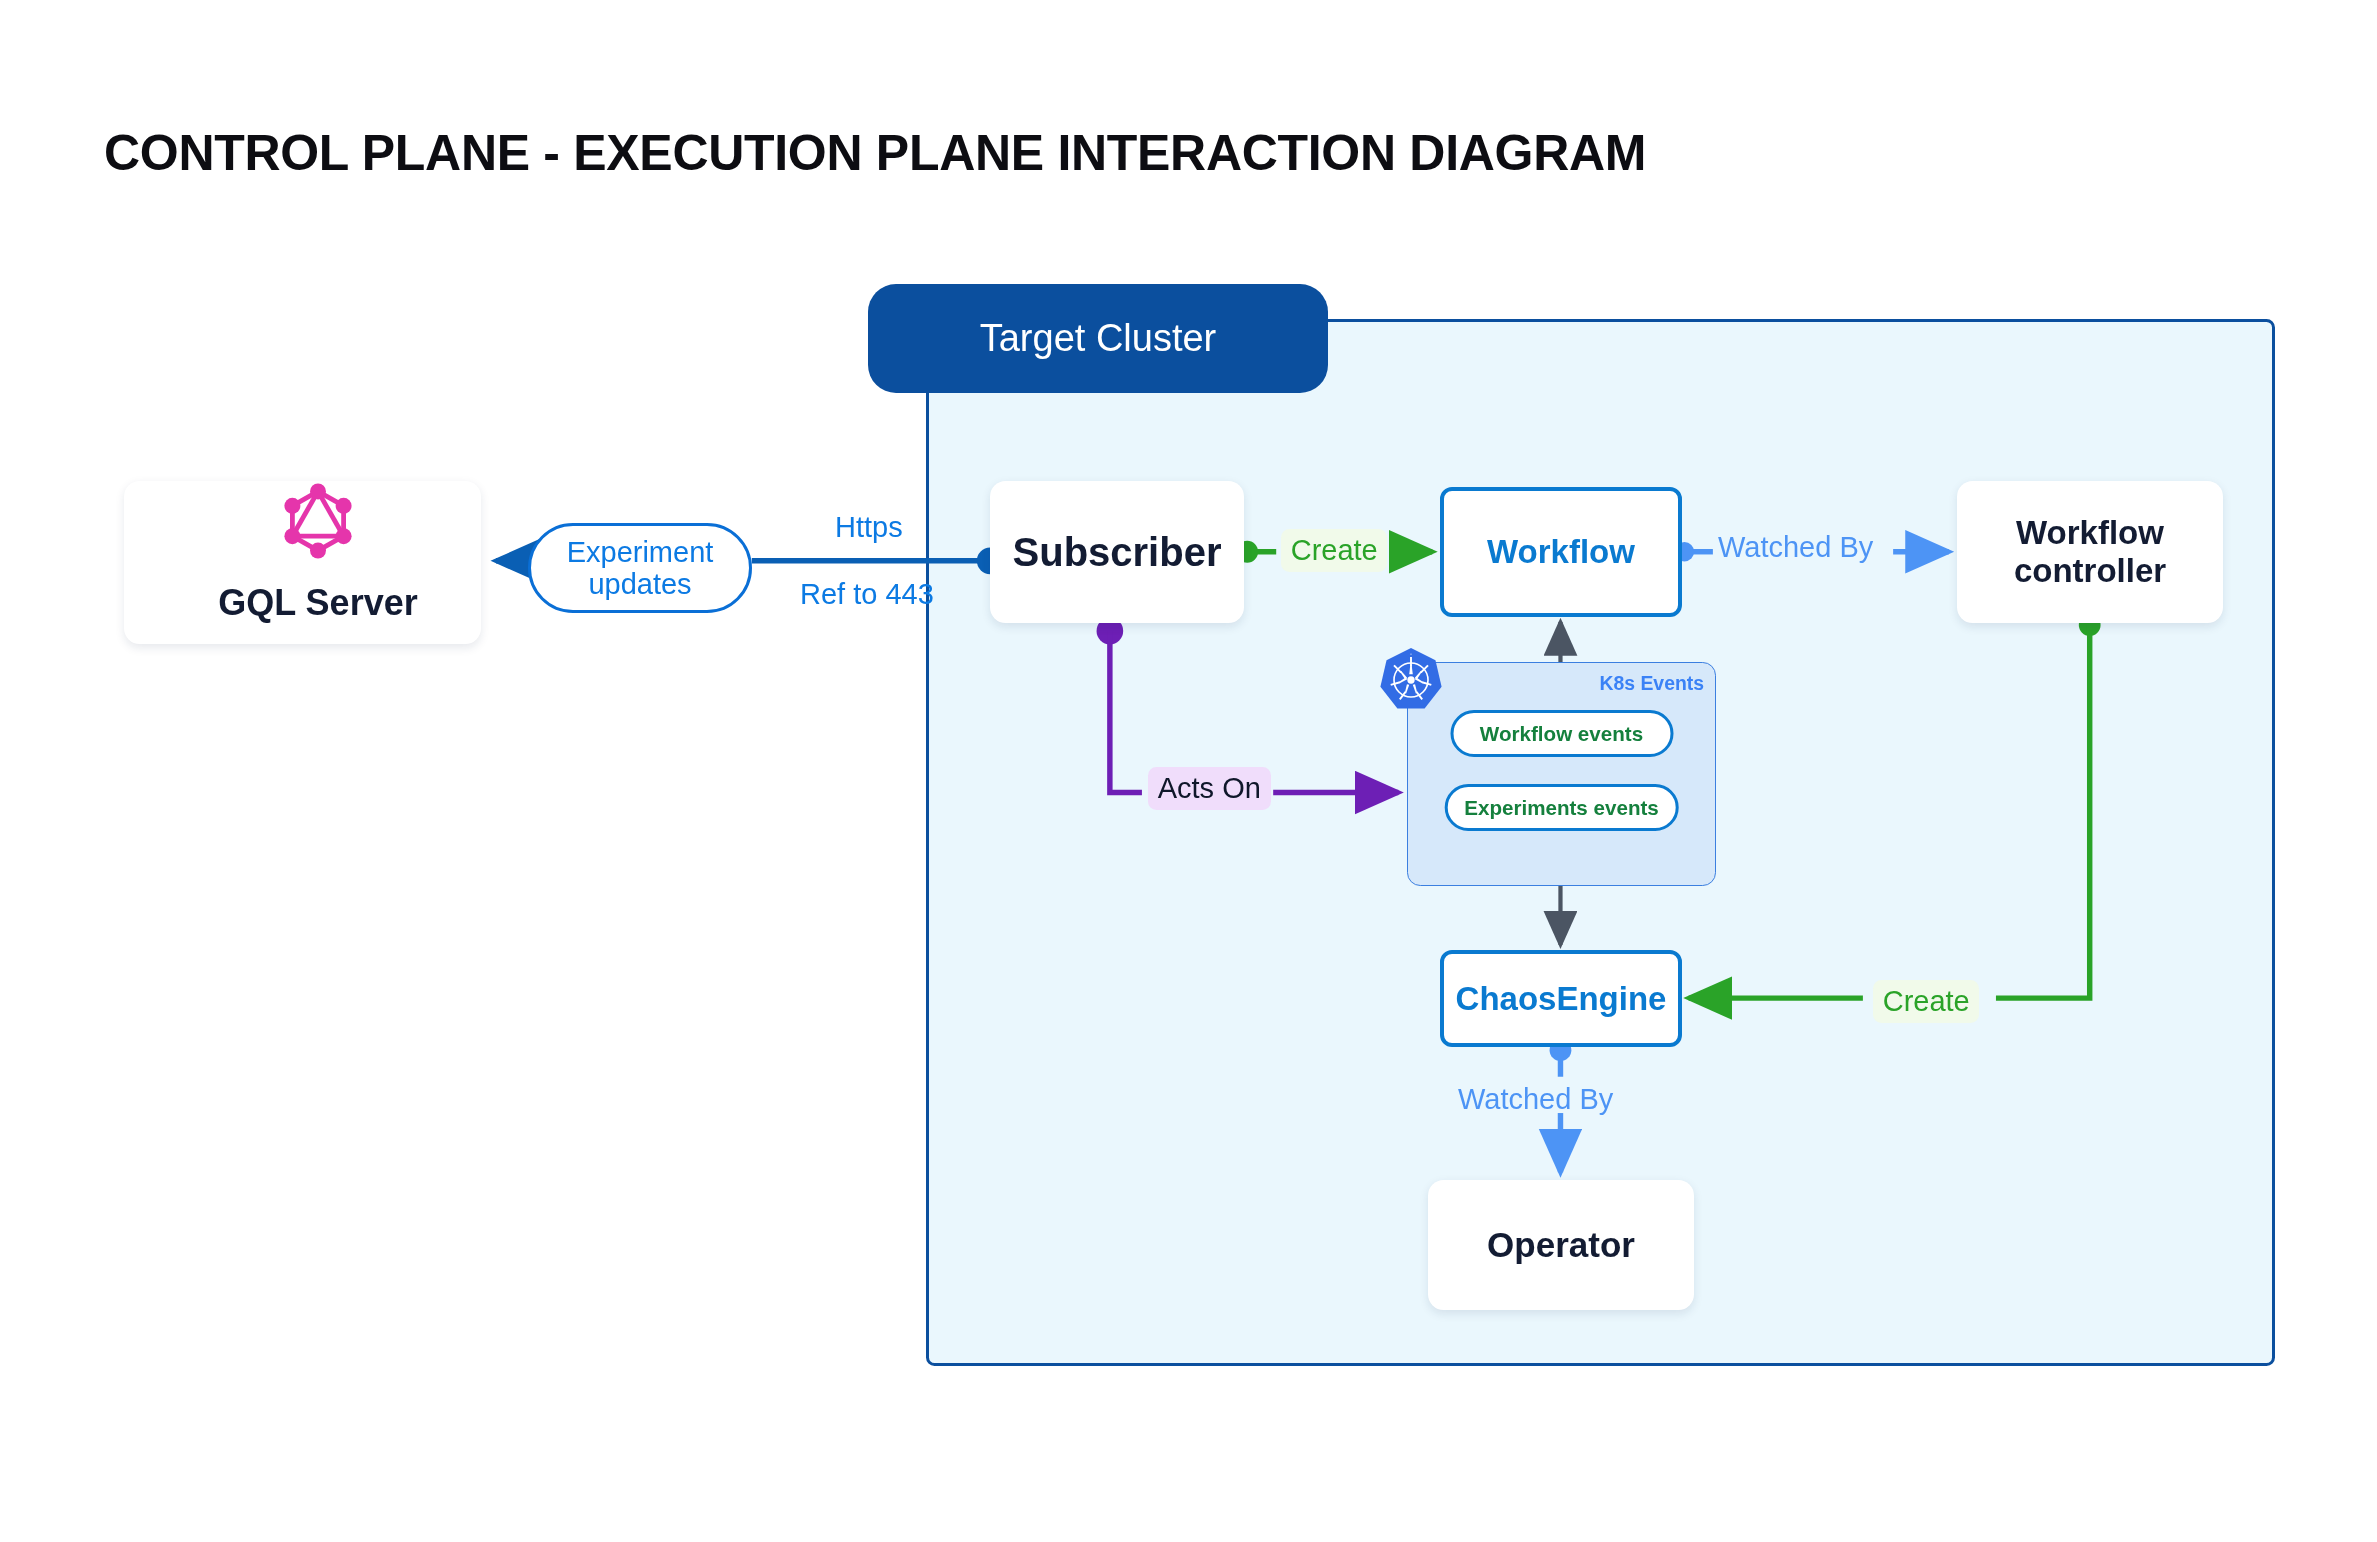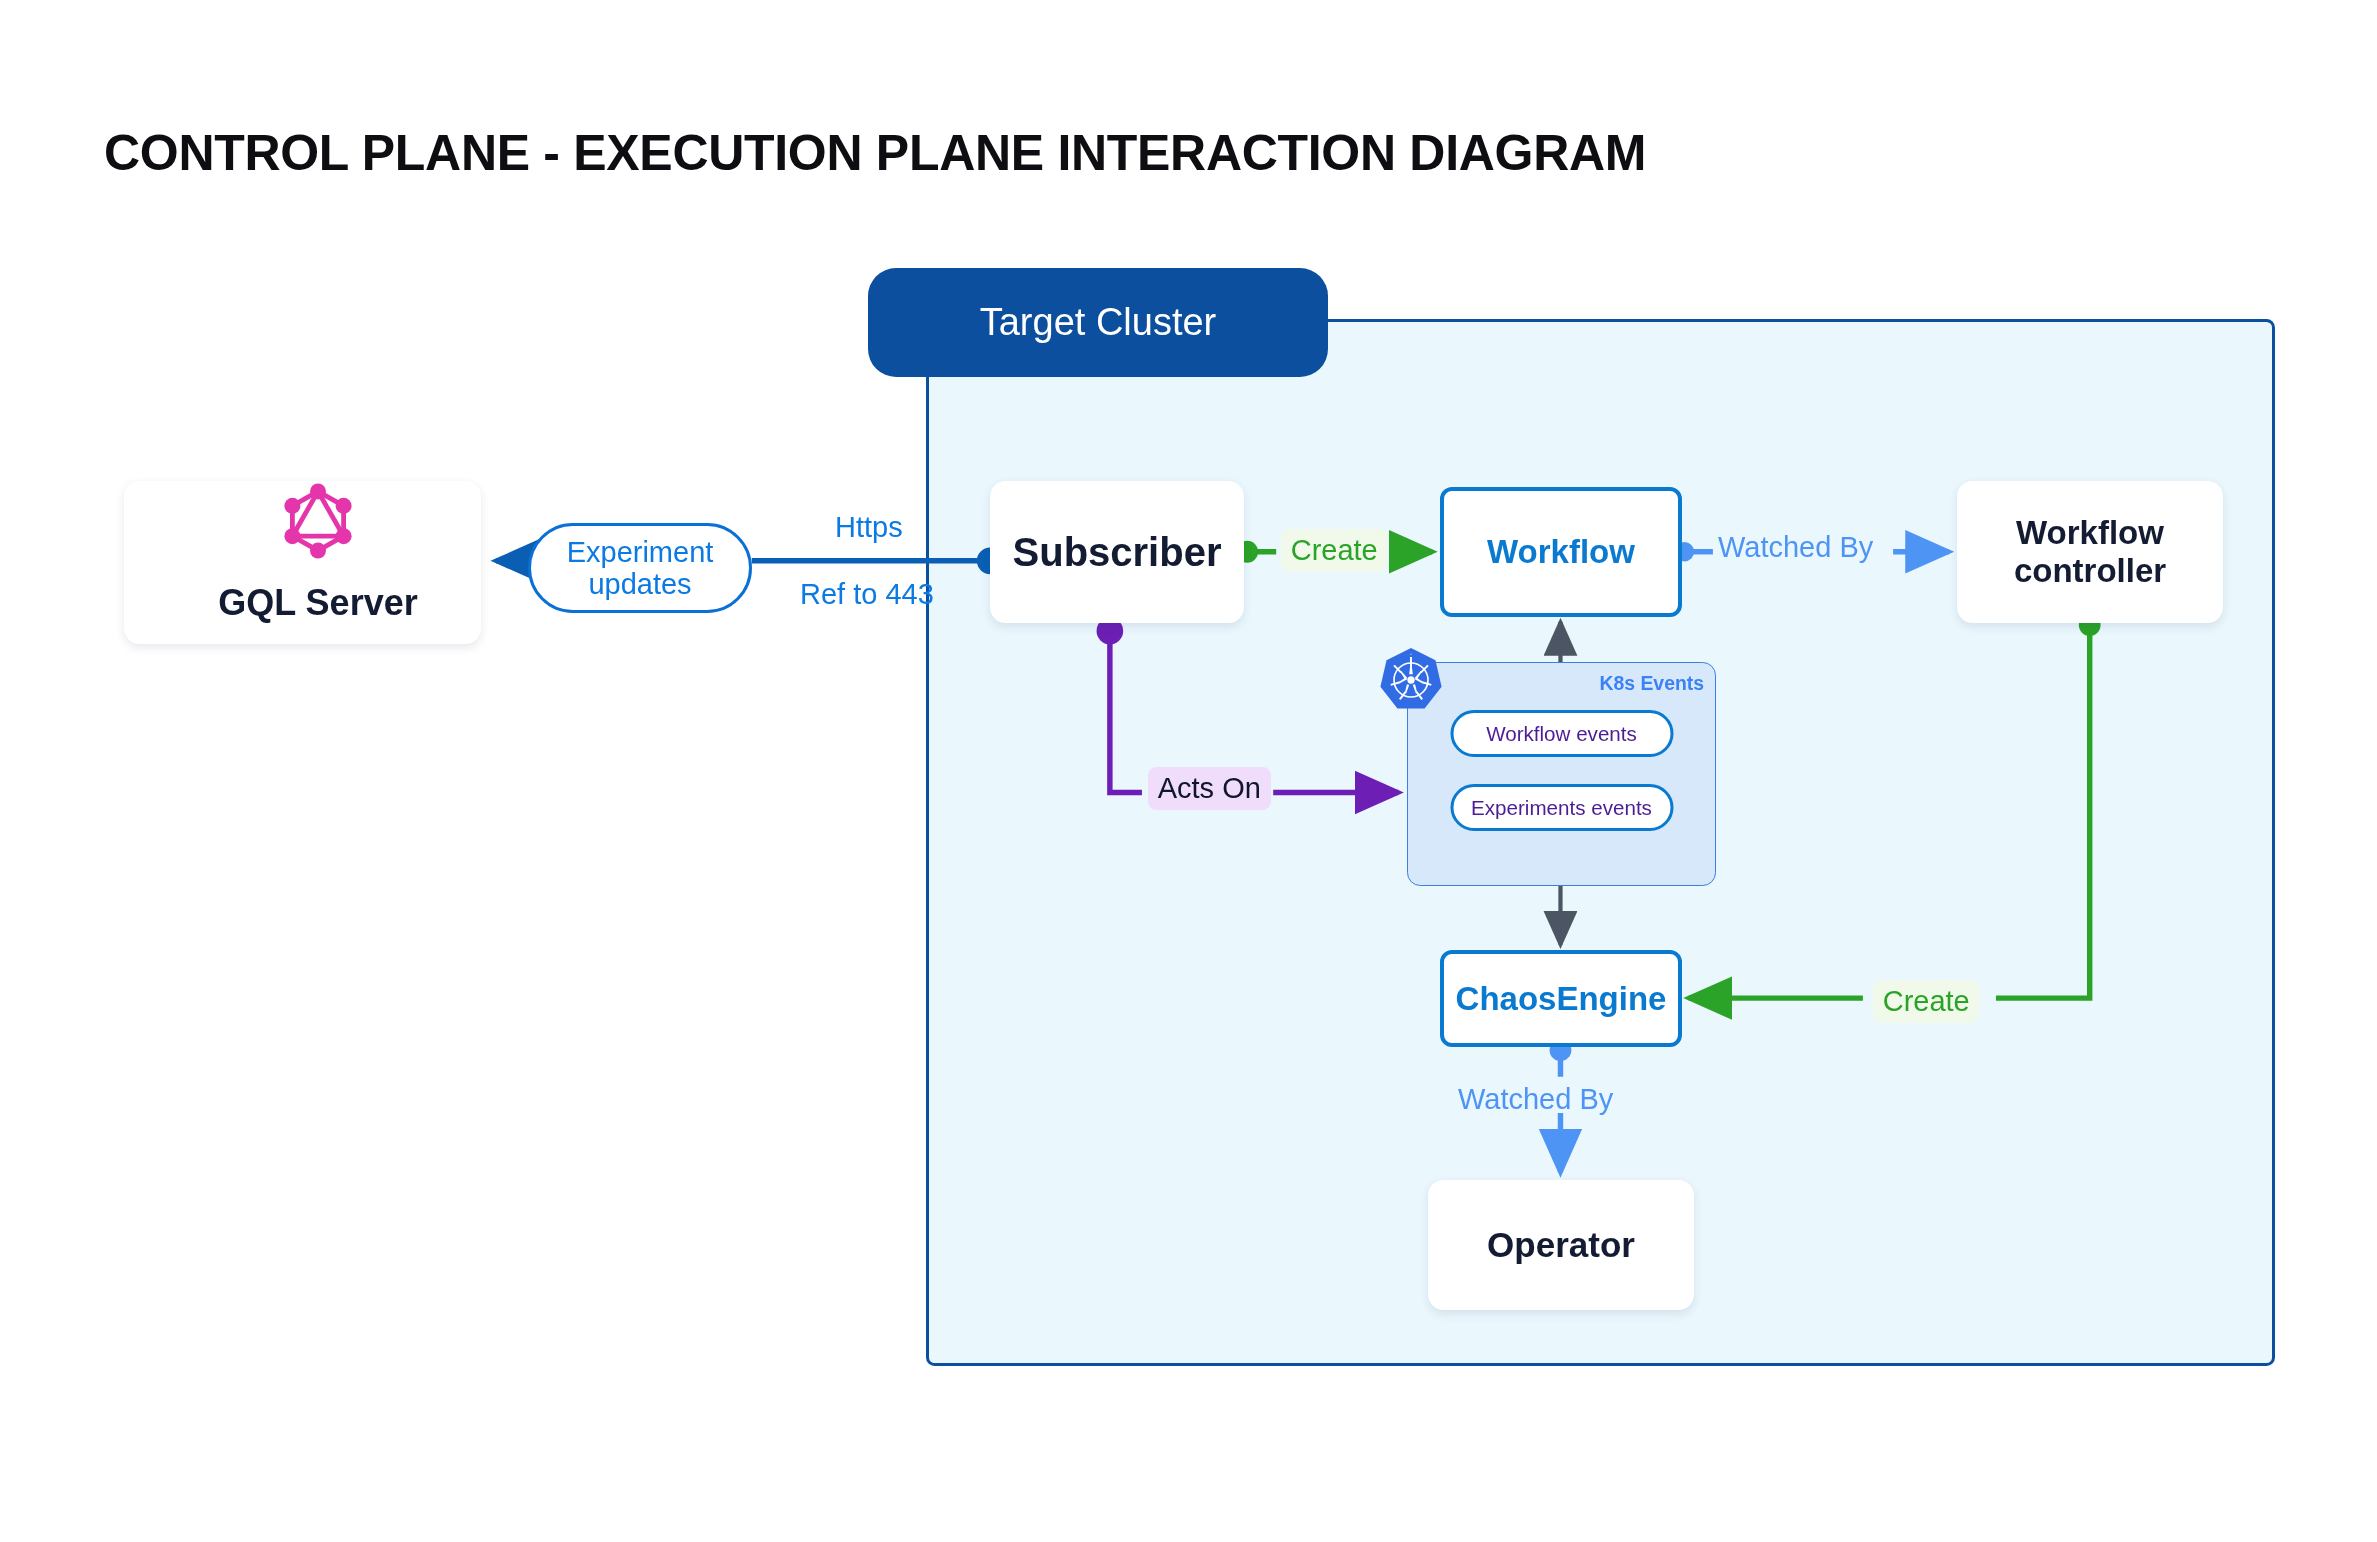--- a/index.html
+++ b/index.html
@@ -52,21 +52,21 @@
     width: 1349px;
     height: 1047px;
     background: #eaf7fd;
     border: 3.6px solid #0b4f9e;
     border-radius: 8.5px;
     box-sizing: border-box;
   }
   #target-cluster-pill {
     position: absolute;
     left: 868px;
-    top: 268px;
+    top: 284px;
     width: 460px;
     height: 109px;
     background: #0b4f9e;
     border-radius: 28px;
     display: flex;
     align-items: center;
     justify-content: center;
   }
   #target-cluster-pill .pill-label {
     color: #ffffff;
@@ -178,23 +178,23 @@
     border: 3px solid #0a7ad0;
     border-radius: 25.4px;
     display: flex;
     align-items: center;
     justify-content: center;
     box-sizing: border-box;
     padding: 0 17px;
     white-space: nowrap;
   }
   .k8s-pill span {
-    color: #4c1d95;
+    color: #15803d;
     font-size: 20.6px;
-    font-weight: normal;
+    font-weight: bold;
   }
   #k8s-pill-workflow { top: 47px; min-width: 223px; }
   #k8s-pill-experiments { top: 121px; min-width: 223px; align-items: center; }
 
   #k8s-logo {
     position: absolute;
     left: 1377px;
     top: 646px;
     width: 68px;
     height: 68px;

